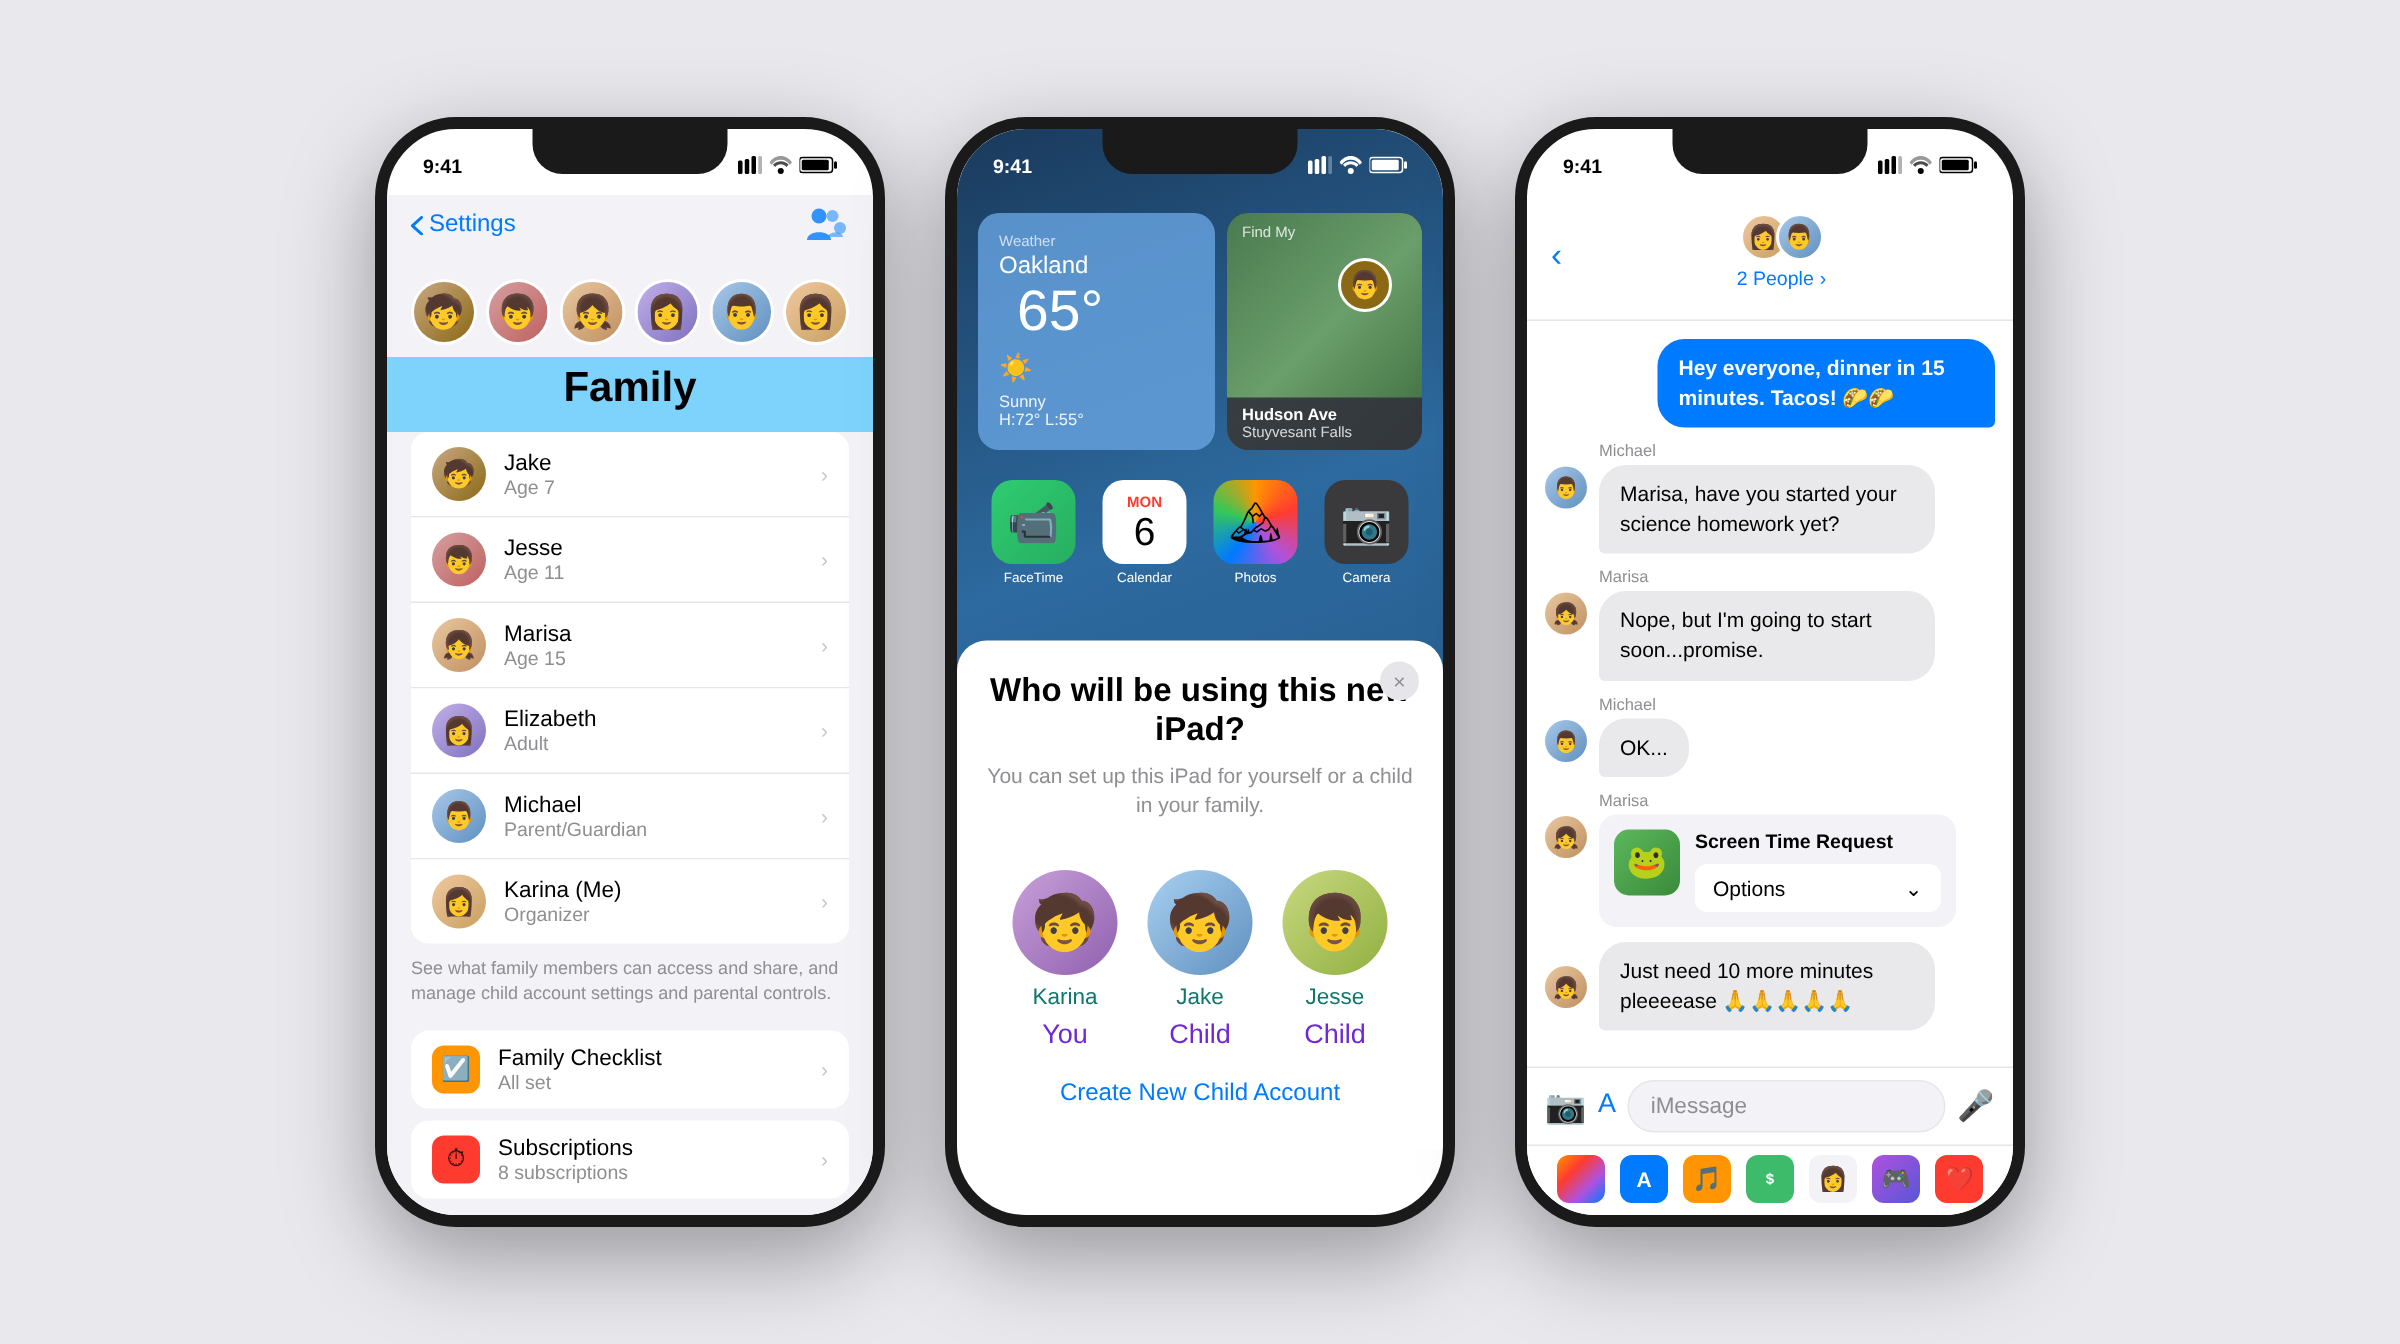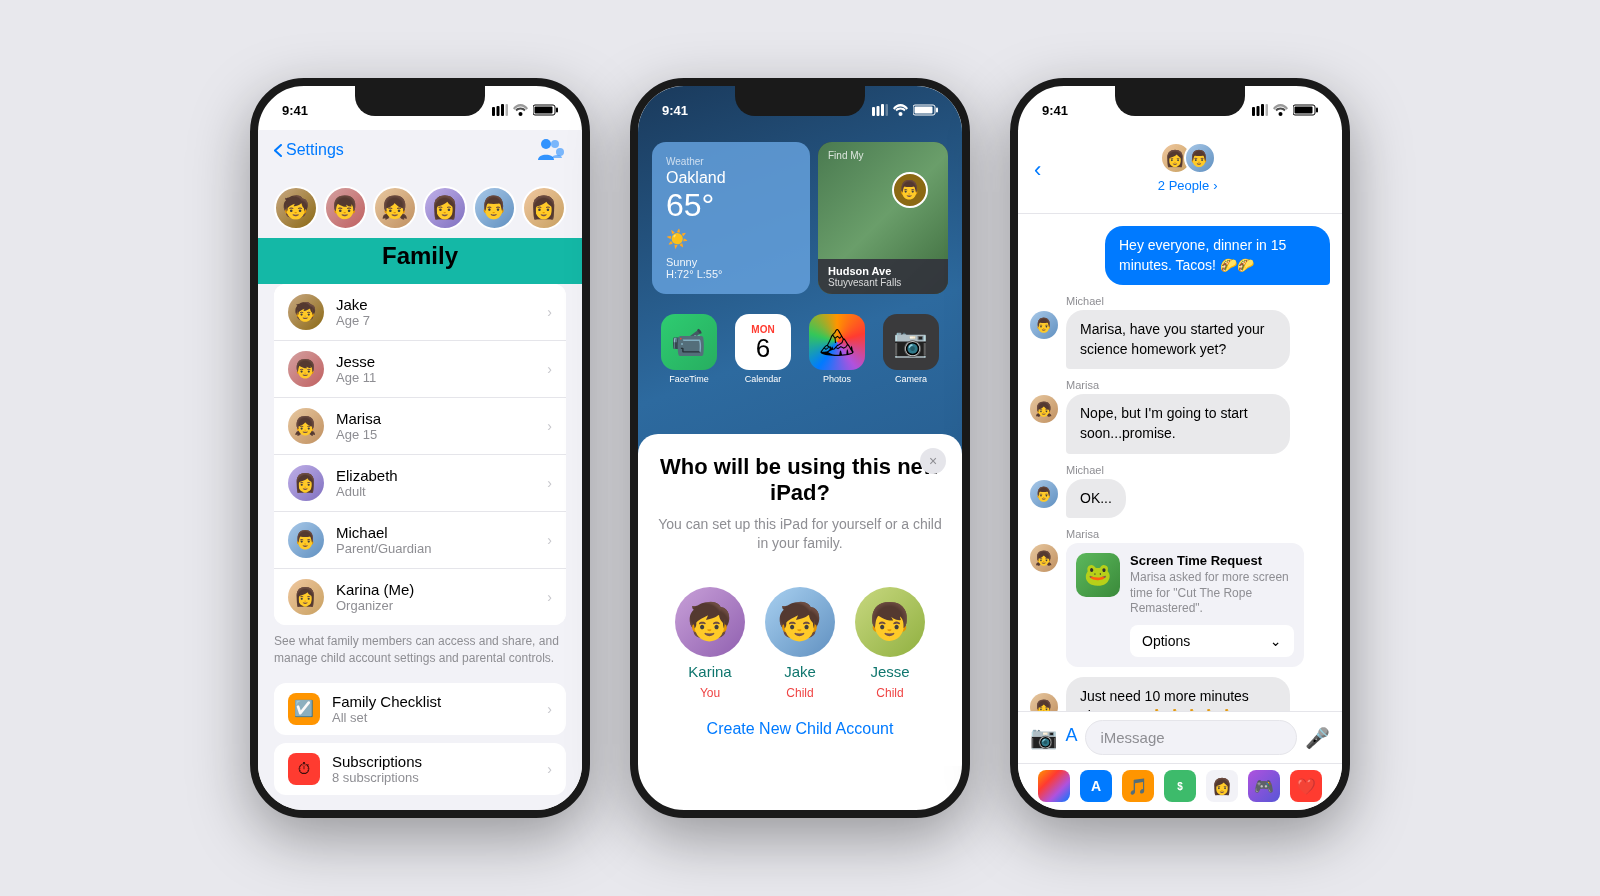--- a/index.html
+++ b/index.html
@@ -87,25 +87,25 @@
       width: 44px; height: 44px;
       border-radius: 50%;
       background: linear-gradient(135deg, #c8a882, #8b6914);
       border: 2px solid #fff;
       display: flex; align-items: center; justify-content: center;
       font-size: 22px;
       overflow: hidden;
     }
     .family-title {
       text-align: center;
-      font-size: 24px;
+      font-size: 28px;
       font-weight: 700;
       color: #000;
       padding: 4px 4px 14px;
-      background: #14b8a6;
+      background: #7dd3fc;
     }
 
     .settings-list {
       background: #fff;
       margin: 0 16px;
       border-radius: 12px;
       overflow: hidden;
     }
     .settings-row {
       display: flex;
@@ -188,21 +188,21 @@
       padding: 12px 14px;
     }
     .widget-weather {
       flex: 1;
       background: rgba(100,160,220,0.85);
       border-radius: 14px;
       padding: 14px;
       color: #fff;
     }
     .widget-city { font-size: 16px; font-weight: 500; }
-    .widget-temp { font-size: 32px; font-weight: 300; }
+    .widget-temp { font-size: 38px; font-weight: 300; margin-left: 12px; }
     .widget-condition { font-size: 11px; opacity: 0.9; margin-top: 6px; }
     .widget-findmy {
       flex: 1;
       background: rgba(50,50,60,0.85);
       border-radius: 14px;
       overflow: hidden;
       position: relative;
       min-height: 120px;
     }
     .widget-findmy-map {
@@ -309,21 +309,21 @@
     .modal-avatar {
       width: 70px; height: 70px;
       border-radius: 50%;
       display: flex; align-items: center; justify-content: center;
       font-size: 36px;
     }
     .avatar-karina { background: linear-gradient(135deg, #c8a0d8, #9060b0); }
     .avatar-jake { background: linear-gradient(135deg, #a8d0f0, #6090c0); }
     .avatar-jesse { background: linear-gradient(135deg, #c8d880, #90b040); }
     .modal-user-name { font-size: 15px; font-weight: 500; color: #0f766e; }
-    .modal-user-role { font-size: 12px; color: #ef4444; }
+    .modal-user-role { font-size: 18px; color: #6d28d9; }
 
     .modal-continue-btn {
       background: #f2f2f7;
       border-radius: 12px;
       padding: 16px;
       text-align: center;
       font-size: 17px;
       font-weight: 500;
       color: #000;
       margin-bottom: 12px;
@@ -389,20 +389,21 @@
       justify-content: flex-end;
     }
     .msg-bubble-sent {
       background: #007aff;
       color: #fff;
       padding: 10px 14px;
       border-radius: 18px 18px 4px 18px;
       font-size: 14px;
       max-width: 75%;
       line-height: 1.4;
+      font-weight: bold;
     }
 
     .msg-received-row {
       display: flex;
       align-items: flex-start;
       gap: 8px;
     }
     .msg-avatar-small {
       width: 28px; height: 28px;
       border-radius: 50%;
@@ -819,21 +820,20 @@
       <div class="msg-received-row">
         <div style="display:flex; flex-direction:column; align-items:center;">
           <div class="msg-avatar-small av3" style="margin-top: 16px;">👧</div>
         </div>
         <div class="msg-received-content">
           <div class="msg-sender-name">Marisa</div>
           <div class="screen-time-card">
             <div class="st-app-icon">🐸</div>
             <div class="st-content">
               <div class="st-title">Screen Time Request</div>
-              <div class="st-desc">Marisa asked for more screen time for "Cut The Rope Remastered".</div>
               <div class="st-options">
                 <span>Options</span>
                 <span>⌄</span>
               </div>
             </div>
           </div>
         </div>
       </div>
 
       <div class="msg-received-row">

